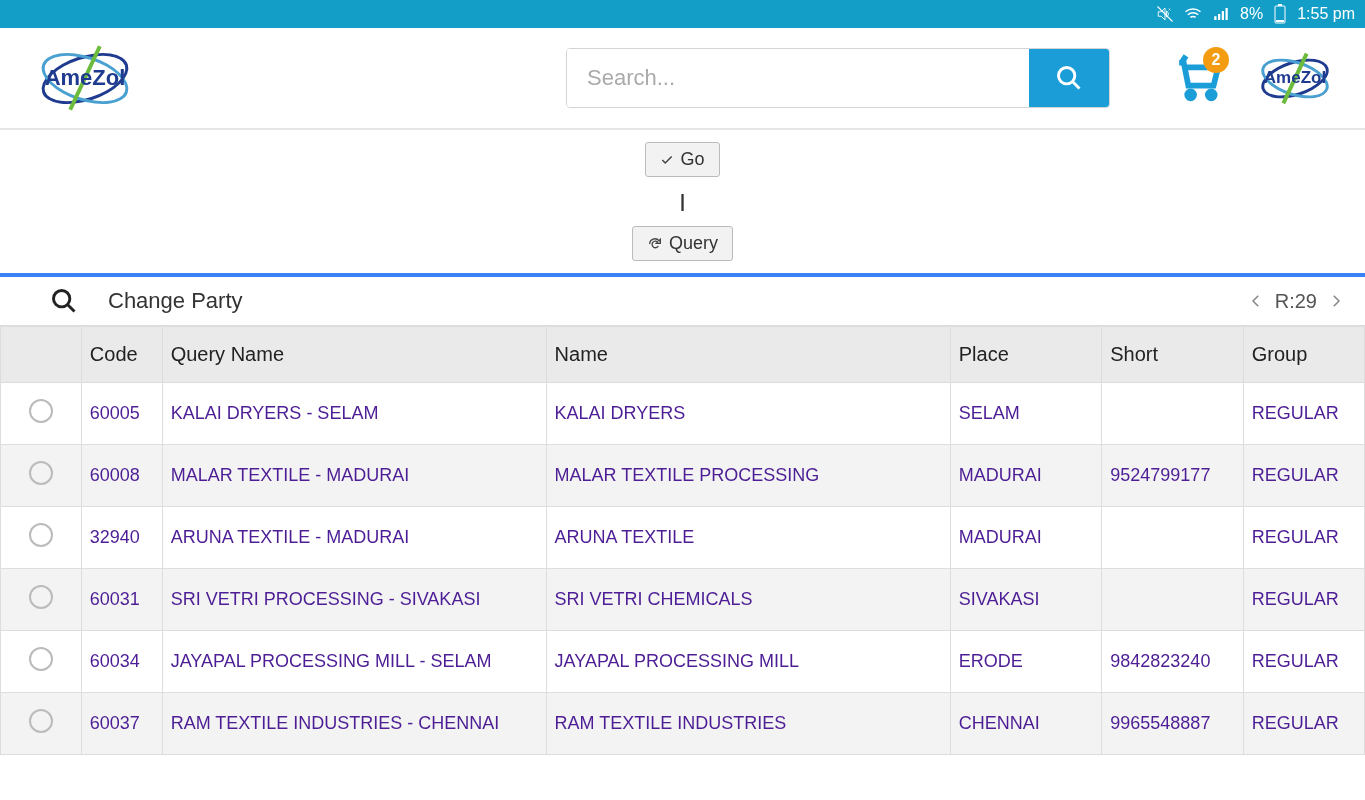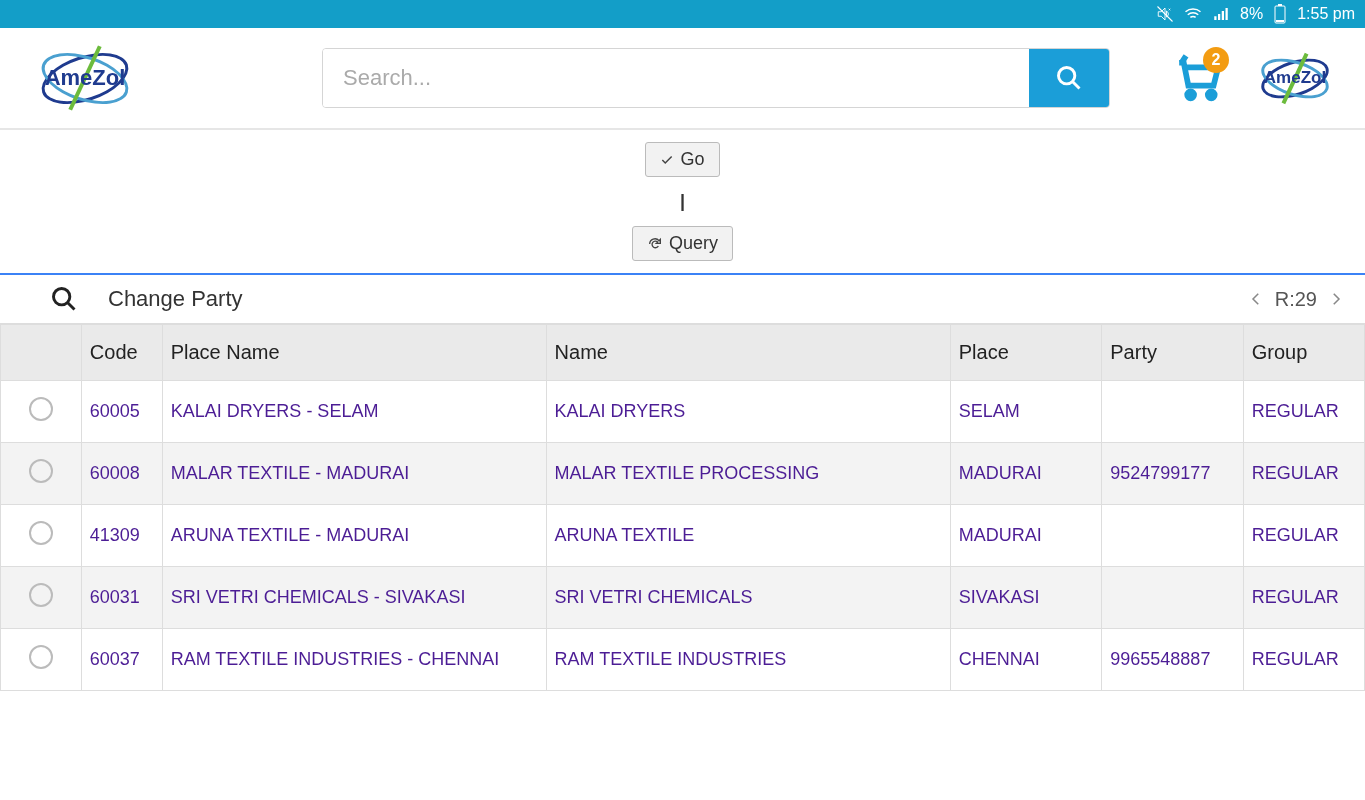--- a/index.html
+++ b/index.html
@@ -14,36 +14,36 @@
 .logo { width:130px; height:80px; display:flex; align-items:center; justify-content:center; position:relative; }
 .logo-mini { width:100px; height:65px; }
 .logo .oval { position:absolute; width:90px; height:45px; border:3px solid #1f3b8f; border-radius:50%; transform:rotate(-18deg); }
 .logo .oval2 { transform:rotate(18deg); border-color:#4aa0d0; }
 .logo .brand { position:relative; font-weight:bold; color:#1f3b8f; font-size:22px; z-index:2; }
 .logo .slash { position:absolute; width:4px; height:70px; background:#6cbb3c; transform:rotate(25deg); z-index:1; }
 .logo-mini .oval { width:70px; height:35px; }
 .logo-mini .brand { font-size:17px; }
 .logo-mini .slash { height:55px; }
 .spacer { flex:1; }
-.search-wrap { display:flex; width:788px; height:60px; border:1px solid #d5d5d5; border-radius:4px; overflow:hidden; }
+.search-wrap { display:flex; width:544px; height:60px; border:1px solid #d5d5d5; border-radius:4px; overflow:hidden; }
 .search-input { flex:1; border:none; outline:none; padding:0 20px; font-size:22px; color:#444; background:#fff; }
 .search-input::placeholder { color:#aaa; }
 .search-btn { width:80px; background:#1b9ed8; display:flex; align-items:center; justify-content:center; cursor:pointer; }
 .search-btn svg { fill:#fff; width:28px; height:28px; }
 .cart { position:relative; margin-left:40px; cursor:pointer; }
 .cart svg { width:55px; height:55px; fill:none; stroke:#1b9ed8; stroke-width:2.5; }
 .cart .badge { position:absolute; top:-2px; right:-4px; width:26px; height:26px; border-radius:50%; background:#f39c12; color:#fff; font-size:16px; font-weight:bold; display:flex; align-items:center; justify-content:center; }
 
 
 .toolbar { padding:12px 20px; display:flex; align-items:center; gap:14px;flex-direction:column; }
 .btn { border:1px solid #bbb; background:#f2f2f2; padding:6px 14px; border-radius:3px; cursor:pointer; font-size:18px; color:#333; display:inline-flex; align-items:center; gap:6px; }
 .divider { color:#333; font-weight:bold; font-size:18px; }
 
 
-.subhdr { display:flex; align-items:center; padding:10px 20px; border-top:2px solid #3b82f6; border-bottom:1px solid #ddd; background:#fff; }
+.subhdr { display:flex; align-items:center; padding:10px 20px; border-top:4px solid #3b82f6; border-bottom:1px solid #ddd; background:#fff; }
 .subhdr .sicon { width:28px; height:28px; margin-right:30px; margin-left:30px; }
 .subhdr .title { font-size:22px; color:#333; flex:1; }
 .subhdr .nav { display:flex; align-items:center; gap:10px; font-size:20px; color:#555; }
 .chev { width:18px; height:18px; fill:none; stroke:#888; stroke-width:2; cursor:pointer; }
 
 
 table { width:100%; border-collapse:collapse; table-layout:fixed; }
 th, td { text-align:left; padding:16px 8px; font-size:18px; border:1px solid #ddd; overflow:hidden; white-space:nowrap; text-overflow:clip; }
 th { background:#eaeaea; color:#222; font-weight:normal; font-size:20px; }
 tbody tr:nth-child(even) { background:#f3f3f3; }
@@ -149,24 +149,24 @@
       <col class="c2">
       <col class="c3">
       <col class="c4">
       <col class="c5">
       <col class="c6">
     </colgroup>
   <thead>
     <tr>
       <th></th>
       <th>Code</th>
-      <th>Place Name</th>
+      <th>Query Name</th>
       <th>Name</th>
       <th>Place</th>
-      <th>Party</th>
+      <th>Short</th>
       <th>Group</th>
     </tr>
   </thead>
   <tbody id="tbody">
       <tr>
         <td style="text-align:center"><span class="radio"></span></td>
         <td>60005</td>
         <td class="shortname">KALAI DRYERS - SELAM</td>
         <td>KALAI DRYERS</td>
         <td>SELAM</td>
@@ -177,34 +177,43 @@
         <td style="text-align:center"><span class="radio"></span></td>
         <td>60008</td>
         <td class="shortname">MALAR TEXTILE - MADURAI</td>
         <td>MALAR TEXTILE PROCESSING</td>
         <td>MADURAI</td>
         <td>9524799177</td>
         <td>REGULAR</td>
       </tr>
       <tr>
         <td style="text-align:center"><span class="radio"></span></td>
-        <td>41309</td>
+        <td>32940</td>
         <td class="shortname">ARUNA TEXTILE - MADURAI</td>
         <td>ARUNA TEXTILE</td>
         <td>MADURAI</td>
         <td></td>
         <td>REGULAR</td>
       </tr>
       <tr>
         <td style="text-align:center"><span class="radio"></span></td>
         <td>60031</td>
-        <td class="shortname">SRI VETRI CHEMICALS - SIVAKASI</td>
+        <td class="shortname">SRI VETRI PROCESSING - SIVAKASI</td>
         <td>SRI VETRI CHEMICALS</td>
         <td>SIVAKASI</td>
         <td></td>
+        <td>REGULAR</td>
+      </tr>
+      <tr>
+        <td style="text-align:center"><span class="radio"></span></td>
+        <td>60034</td>
+        <td class="shortname">JAYAPAL PROCESSING MILL - SELAM</td>
+        <td>JAYAPAL PROCESSING MILL</td>
+        <td>ERODE</td>
+        <td>9842823240</td>
         <td>REGULAR</td>
       </tr>
       <tr>
         <td style="text-align:center"><span class="radio"></span></td>
         <td>60037</td>
         <td class="shortname">RAM TEXTILE INDUSTRIES - CHENNAI</td>
         <td>RAM TEXTILE INDUSTRIES</td>
         <td>CHENNAI</td>
         <td>9965548887</td>
         <td>REGULAR</td>

